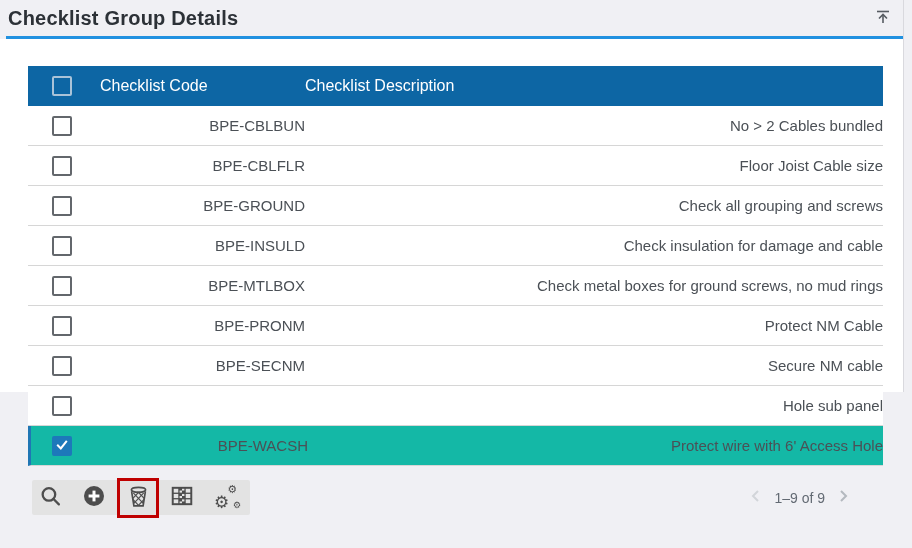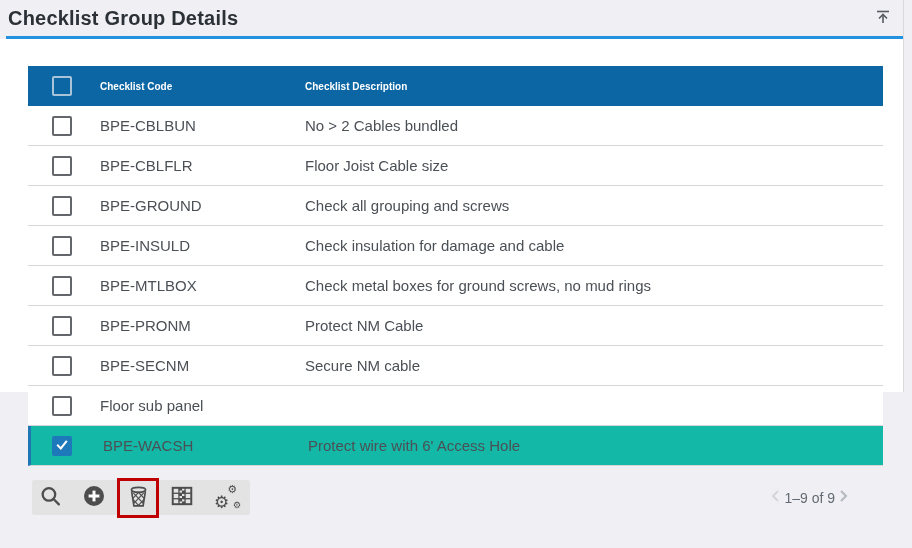--- a/index.html
+++ b/index.html
@@ -26,26 +26,27 @@
     font-size:20px; font-weight:bold; color:#2c3137; letter-spacing:0.2px;
   }
   .collapse-btn {
     width:20px; height:20px; display:flex; align-items:center; justify-content:center;
     cursor:pointer; background:none; border:none;
   }
   .content { padding:27px 20px 0 28px; }
   .grid { width:855px; }
   .grid-header {
     display:flex; align-items:center; height:40px; background:#0d66a4;
-    color:#ffffff; font-weight:bold; font-size:10px;
+    color:#ffffff; font-weight:normal; font-size:16px;
   }
   .grid-row {
     display:flex; align-items:center; height:40px;
     border-bottom:1px solid #d6d6d6; color:#4b5056; font-size:15px;
     background:#ffffff;
+    text-align:right;
   }
   .grid-row.selected {
     background:#14b8a6; border-left:3px solid #1f76b4;
   }
   .cell-check { width:72px; padding-left:24px; flex:none; display:flex; align-items:center; }
   .grid-row.selected .cell-check { padding-left:21px; }
   .cell-code { width:205px; flex:none; }
   .cell-desc { flex:1; }
   .checkbox {
     width:20px; height:20px; border:2px solid #63676c; border-radius:2px;
@@ -73,21 +74,21 @@
   .tool-annotation {
     position:absolute; left:-9px; right:-9px; top:-8px; bottom:-8px;
     border:3px solid #bf0000; pointer-events:none;
   }
   .gears-box { position:relative; width:26px; height:24px; color:#4d4d4d;
     font-family:"DejaVu Sans", sans-serif; }
   .gears-box .g1 { position:absolute; left:0; bottom:-1px; font-size:17px; line-height:1; }
   .gears-box .g2 { position:absolute; right:1px; top:-2px; font-size:11px; line-height:1; }
   .gears-box .g3 { position:absolute; right:-3px; bottom:0; font-size:9px; line-height:1; }
   .pagination {
-    display:flex; align-items:center; padding-right:32px;
+    display:flex; align-items:center; gap:10px; padding-right:32px;
     color:#636a73; font-size:14px;
   }
   .page-nav { background:none; border:none; cursor:pointer; width:16px; height:16px;
     display:flex; align-items:center; justify-content:center; }
 </style>
 </head>
 <body>
 
 <div class="panel">
 
@@ -180,21 +181,21 @@
         </div>
         <div class="cell-code">BPE-SECNM</div>
         <div class="cell-desc">Secure NM cable</div>
       </div>
           <div class="grid-row">
         <div class="cell-check">
           <div class="checkbox">
             
           </div>
         </div>
-        <div class="cell-desc">Floor sub panel</div>
+        <div class="cell-desc">Hole sub panel</div>
       </div>
           <div class="grid-row selected">
         <div class="cell-check">
           <div class="checkbox checked">
             <span class="checkmark">
               <svg width="16" height="16" viewBox="0 0 20 20" fill="none" stroke="#ffffff" stroke-width="2.5">
                     <polyline points="4,11 8.5,15.5 16,6"></polyline>
                   </svg>
             </span>
           </div>

